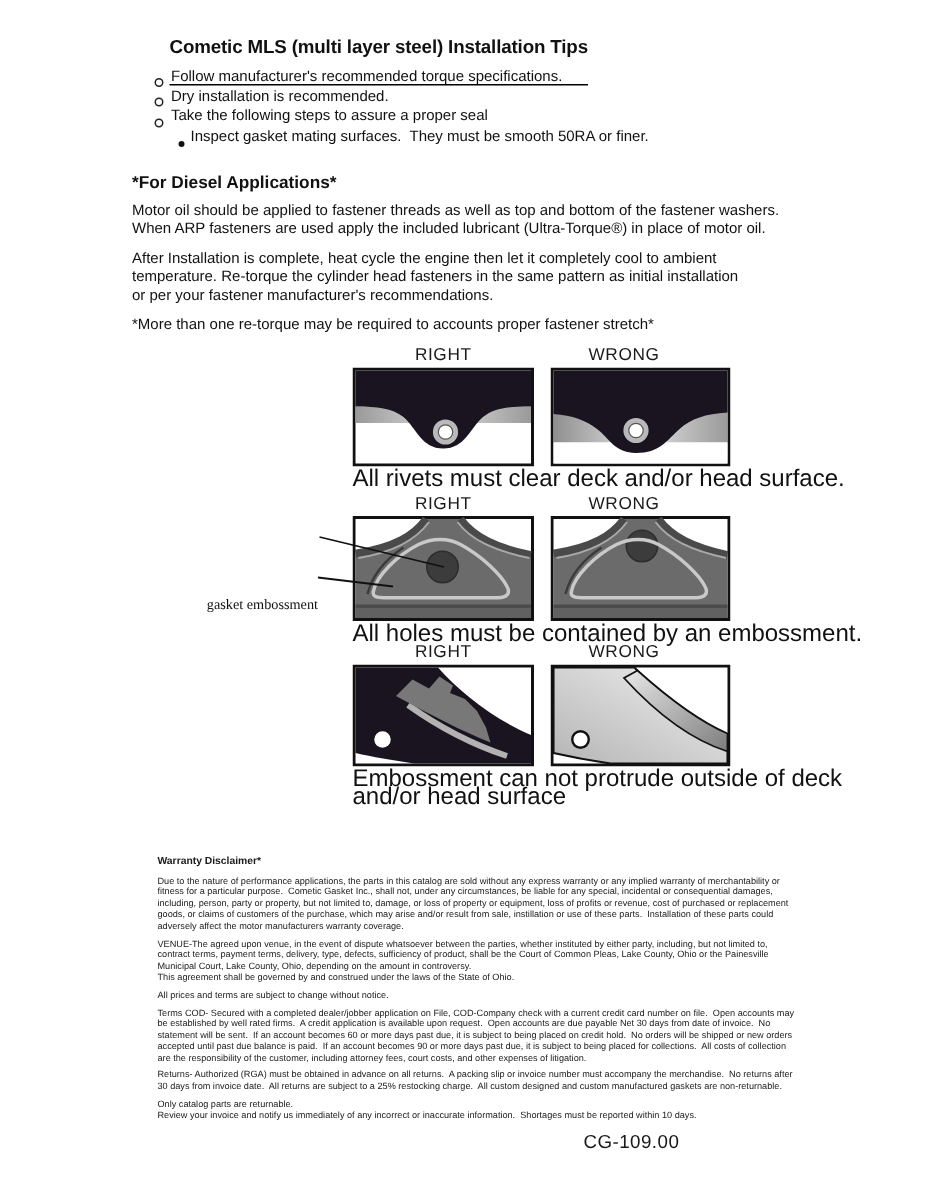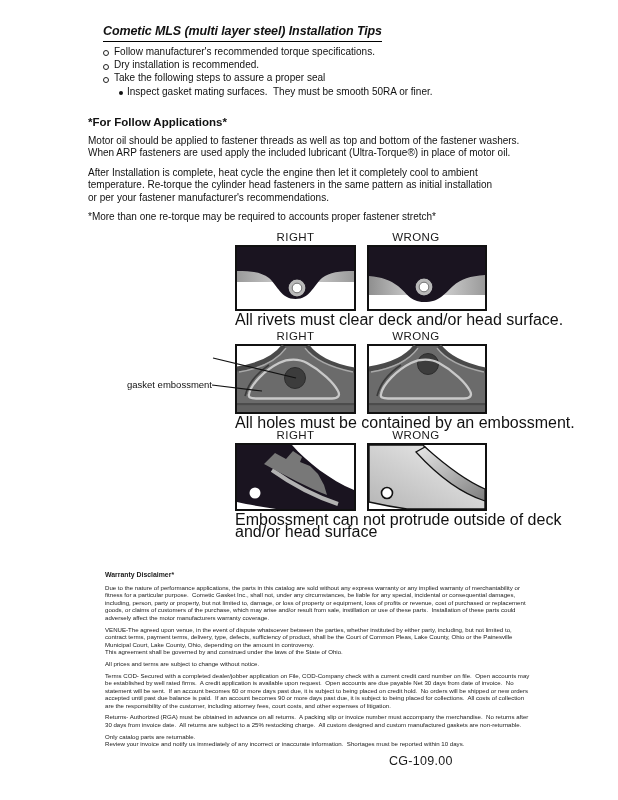--- a/index.html
+++ b/index.html
@@ -2,48 +2,48 @@
 <html><head>
 <meta charset="utf-8">
 <style>
   html,body{margin:0;padding:0;background:#fff;}
   .page{
     position:relative;width:618px;height:800px;background:#fff;overflow:hidden;
     font-family:"Liberation Sans","DejaVu Sans",sans-serif;color:#111;
   }
   
   .doc-title{
-    position:absolute;left:103px;top:24px;
+    position:absolute;left:113px;top:24px;
     font-size:12.5px;font-weight:bold;letter-spacing:-0.1px;
-    border-bottom:1.6px solid #000;padding-bottom:3px;display:inline-block;font-style:italic;
+    border-bottom:1.6px solid #000;padding-bottom:18px;display:inline-block;
   }
   
   .tips{position:absolute;left:103px;top:45px;width:470px;font-size:10px;}
-  .tip{display:flex;align-items:center;line-height:13.2px;}
+  .tip{display:flex;align-items:flex-end;line-height:13.2px;}
   .tip .txt{white-space:pre;}
   .ob{flex:0 0 auto;width:4px;height:4px;border:1px solid #222;border-radius:50%;margin:3.5px 5px 0 0;}
   .tip.sub{margin-left:16px;}
   .fb{flex:0 0 auto;width:4px;height:4px;background:#111;border-radius:50%;margin:4px 4px 0 0;}
   
   .diesel{position:absolute;left:88px;top:116px;width:490px;}
   .diesel h2{font-size:11.5px;font-weight:bold;margin:0 0 7px 0;}
   .diesel p{font-size:10px;line-height:12.4px;margin:0 0 7px 0;white-space:pre;}
   
   .pair{position:absolute;left:235px;width:260px;}
   .pair .labels{display:flex;height:14px;}
   .plabel{display:block;font-size:11.5px;letter-spacing:0.4px;color:#1a1a1a;text-align:center;}
   .pl1{width:121px;} .pl2{width:120px;}
   .pair .boxes{display:flex;gap:11px;align-items:flex-start;}
   .pair .caption{font-size:16px;line-height:12px;margin-top:3px;white-space:pre;color:#111;}
   .pair svg{display:block;}
   #pair1{top:231px;} #pair2{top:330px;} #pair3{top:429px;}
   
   .callout{position:absolute;font-size:9.5px;line-height:10.4px;text-align:right;white-space:pre;color:#111;}
   #callout-coolant{left:112px;top:344px;width:100px;}
-  #callout-emboss{left:112px;top:380px;width:100px;}
+  #callout-emboss{left:112px;top:399px;width:100px;font-family:Liberation Serif, serif;}
   #leaders{position:absolute;left:205px;top:348px;z-index:5;}
   
   .legal{position:absolute;left:105px;top:571px;width:440px;color:#1a1a1a;}
   .legal h3{font-size:6.9px;font-weight:bold;margin:0 0 6px 0;}
   .legal p{font-size:6.1px;line-height:7.45px;margin:0 0 4.4px 0;white-space:pre;}
   
   .footer-code{position:absolute;left:389px;top:754px;font-size:12.5px;letter-spacing:0.3px;color:#1a1a1a;}
 </style>
 </head>
 <body>
@@ -65,21 +65,21 @@
       <span class="ob"></span>
       <span class="txt">Take the following steps to assure a proper seal</span>
     </div>
     <div class="tip sub">
       <span class="fb"></span>
       <span class="txt">Inspect gasket mating surfaces.  They must be smooth 50RA or finer.</span>
     </div>
   </div>
 
   <div class="diesel">
-    <h2>*For Follow Applications*</h2>
+    <h2>*For Diesel Applications*</h2>
     <p>Motor oil should be applied to fastener threads as well as top and bottom of the fastener washers.
 When ARP fasteners are used apply the included lubricant (Ultra-Torque®) in place of motor oil.</p>
     <p>After Installation is complete, heat cycle the engine then let it completely cool to ambient
 temperature. Re-torque the cylinder head fasteners in the same pattern as initial installation
 or per your fastener manufacturer's recommendations.</p>
     <p>*More than one re-torque may be required to accounts proper fastener stretch*</p>
   </div>
 
   <div class="pair" id="pair1">
     <div class="labels">

